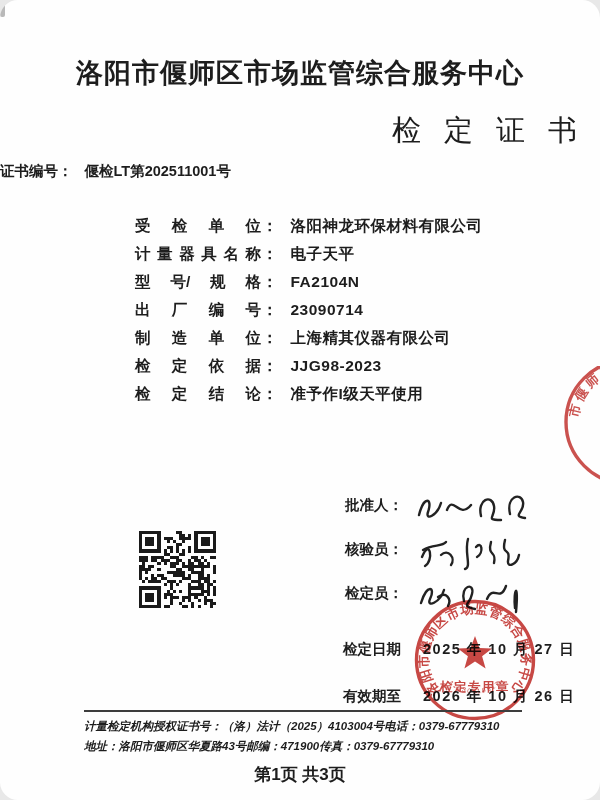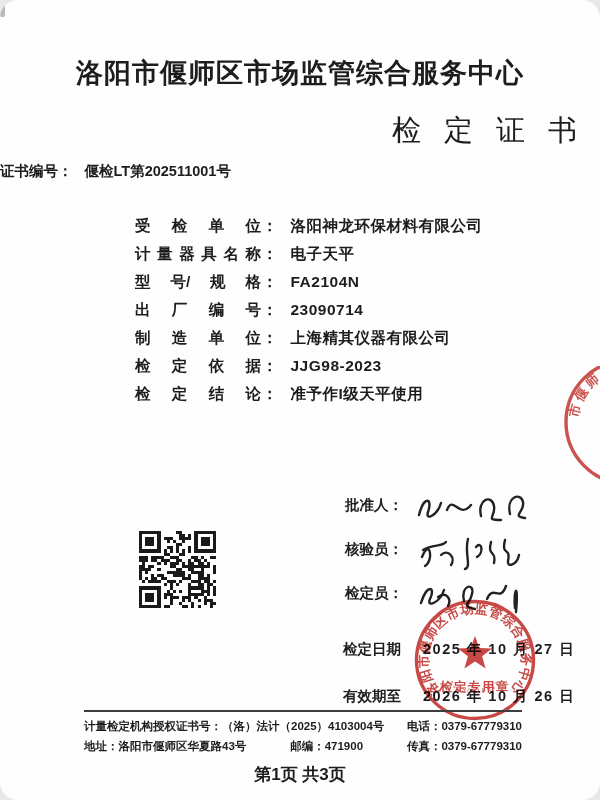--- a/index.html
+++ b/index.html
@@ -27,21 +27,21 @@
   .sig-row.third{margin-top:4px;text-align:right;}
   .sig-label{font-size:14.5px;font-weight:bold;line-height:22px;white-space:nowrap;}
   .sig-svg{margin-left:8px;margin-top:-7px;}
   .qr{position:absolute;left:135px;top:531px;}
   .dates{position:absolute;left:343px;top:640px;}
   .date-row{display:flex;gap:22px;font-size:14.5px;font-weight:bold;height:20px;white-space:nowrap;}
   .date-row + .date-row{margin-top:27px;}
   .date-value{letter-spacing:1.5px;}
   .footer{position:absolute;left:84px;top:710px;width:438px;border-top:2px solid #3d3d3d;
     padding-top:7px;font-weight:bold;font-size:11.5px;}
-  .footer-row{display:flex;justify-content:space-between;margin-bottom:5px;white-space:nowrap;}
+  .footer-row{display:flex;justify-content:flex-start;margin-bottom:5px;white-space:nowrap;font-style:italic;}
   .page-num{position:absolute;top:763px;left:0;right:0;text-align:center;font-size:17px;font-weight:bold;}
   .main-seal{position:absolute;left:413px;top:598px;width:124px;height:124px;
     mix-blend-mode:multiply;opacity:.93;}
   .partial-seal{position:absolute;left:552px;top:366px;width:48px;height:116px;
     mix-blend-mode:multiply;opacity:.88;}
   svg{display:block;}
 </style>
 </head>
 <body>
 

